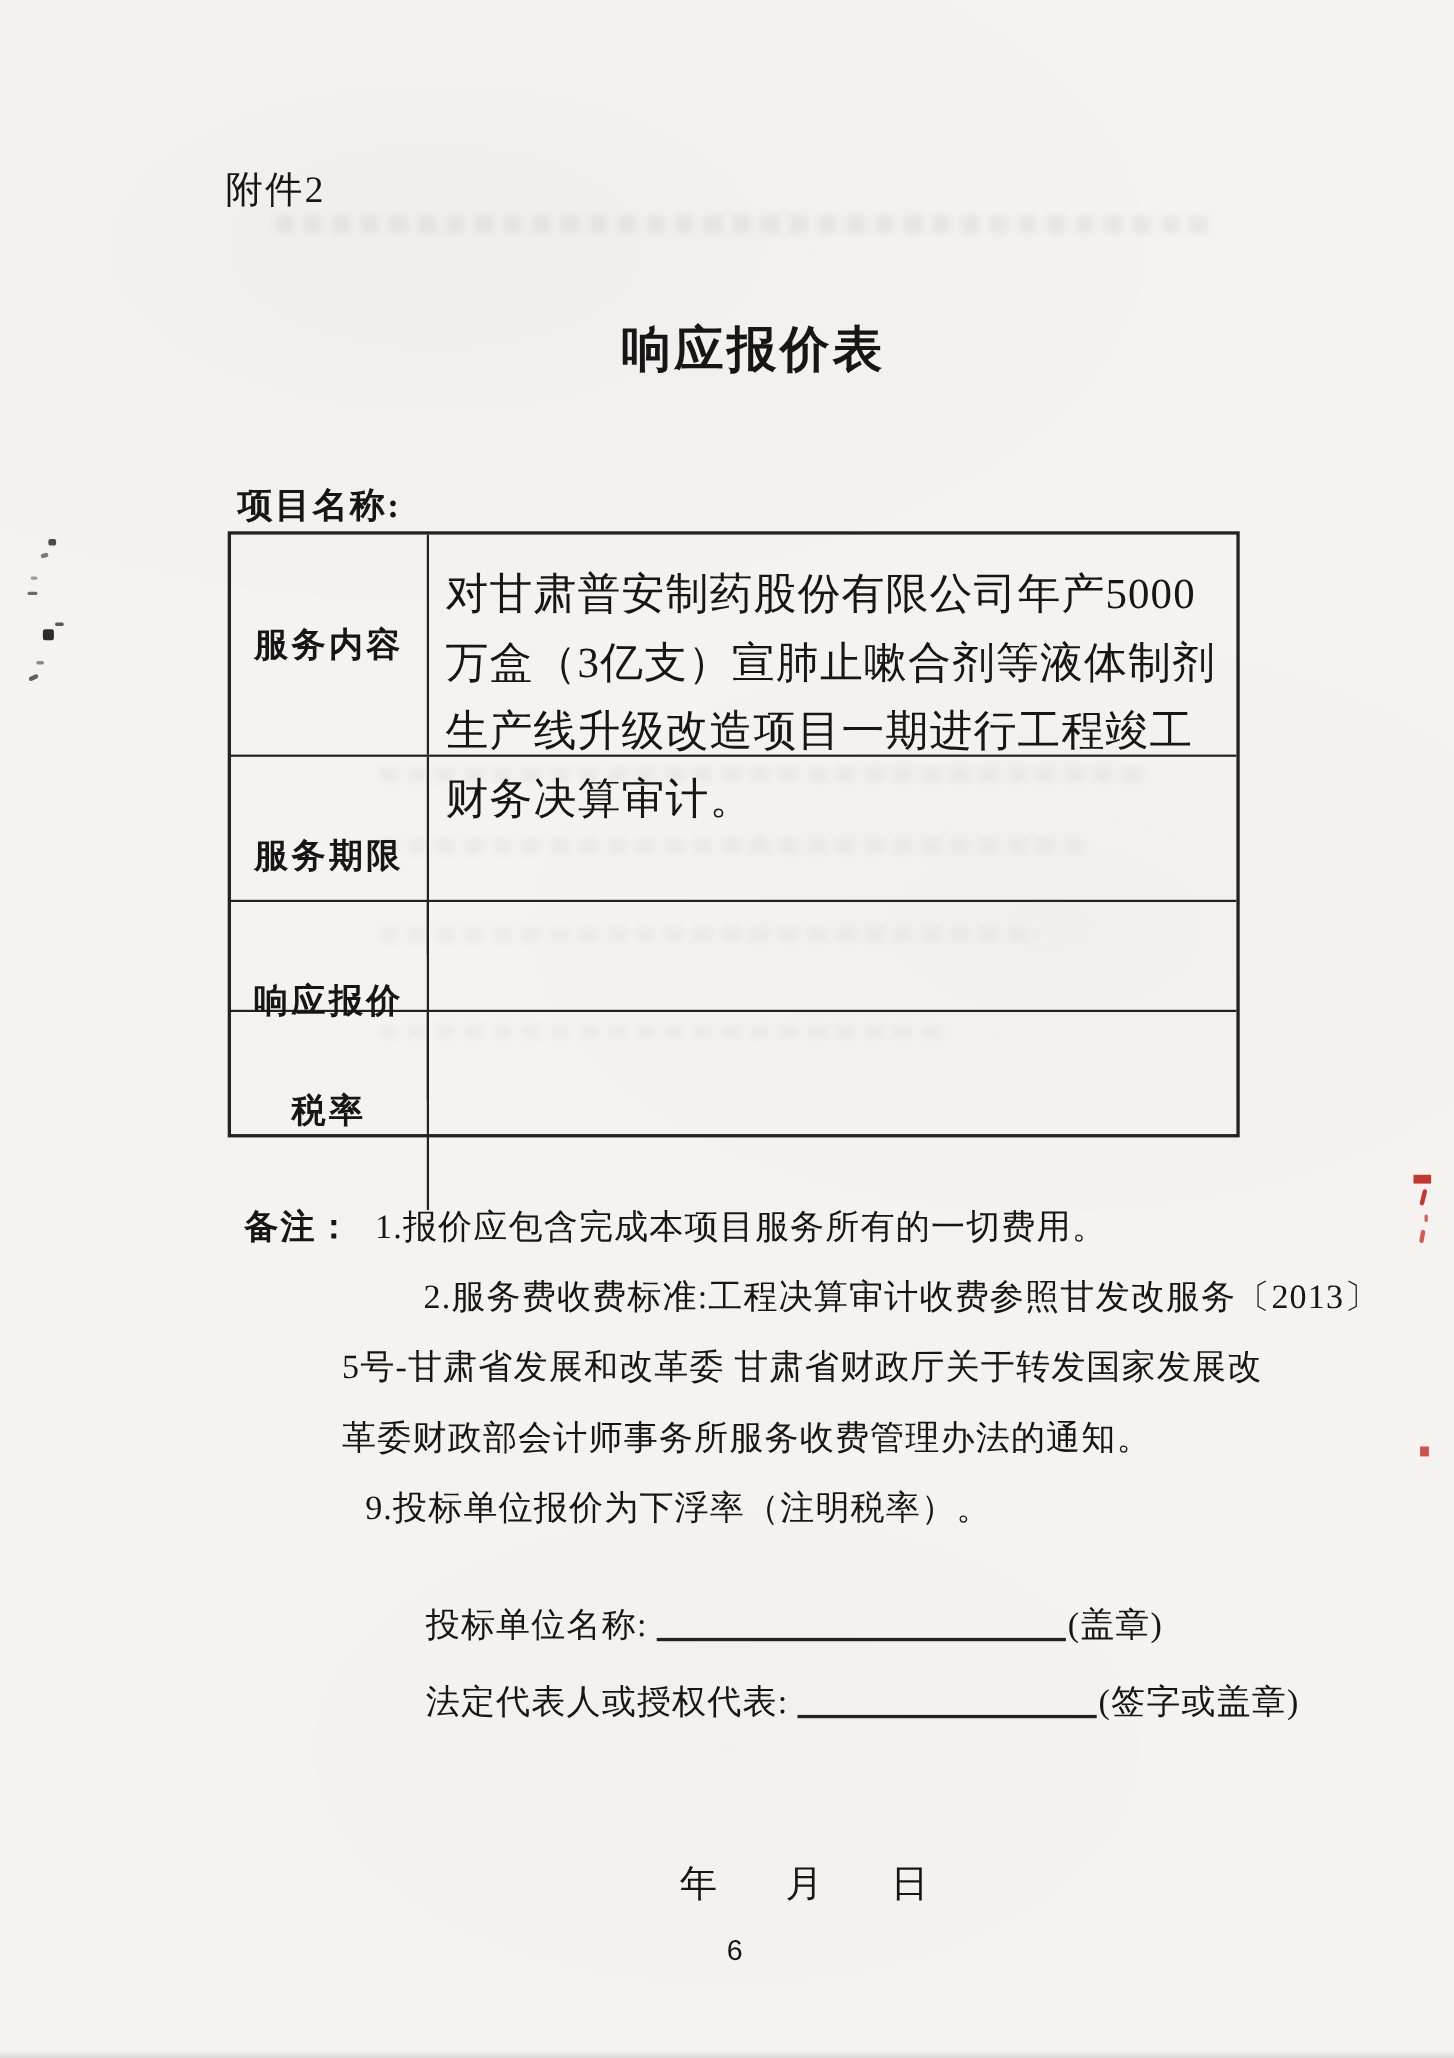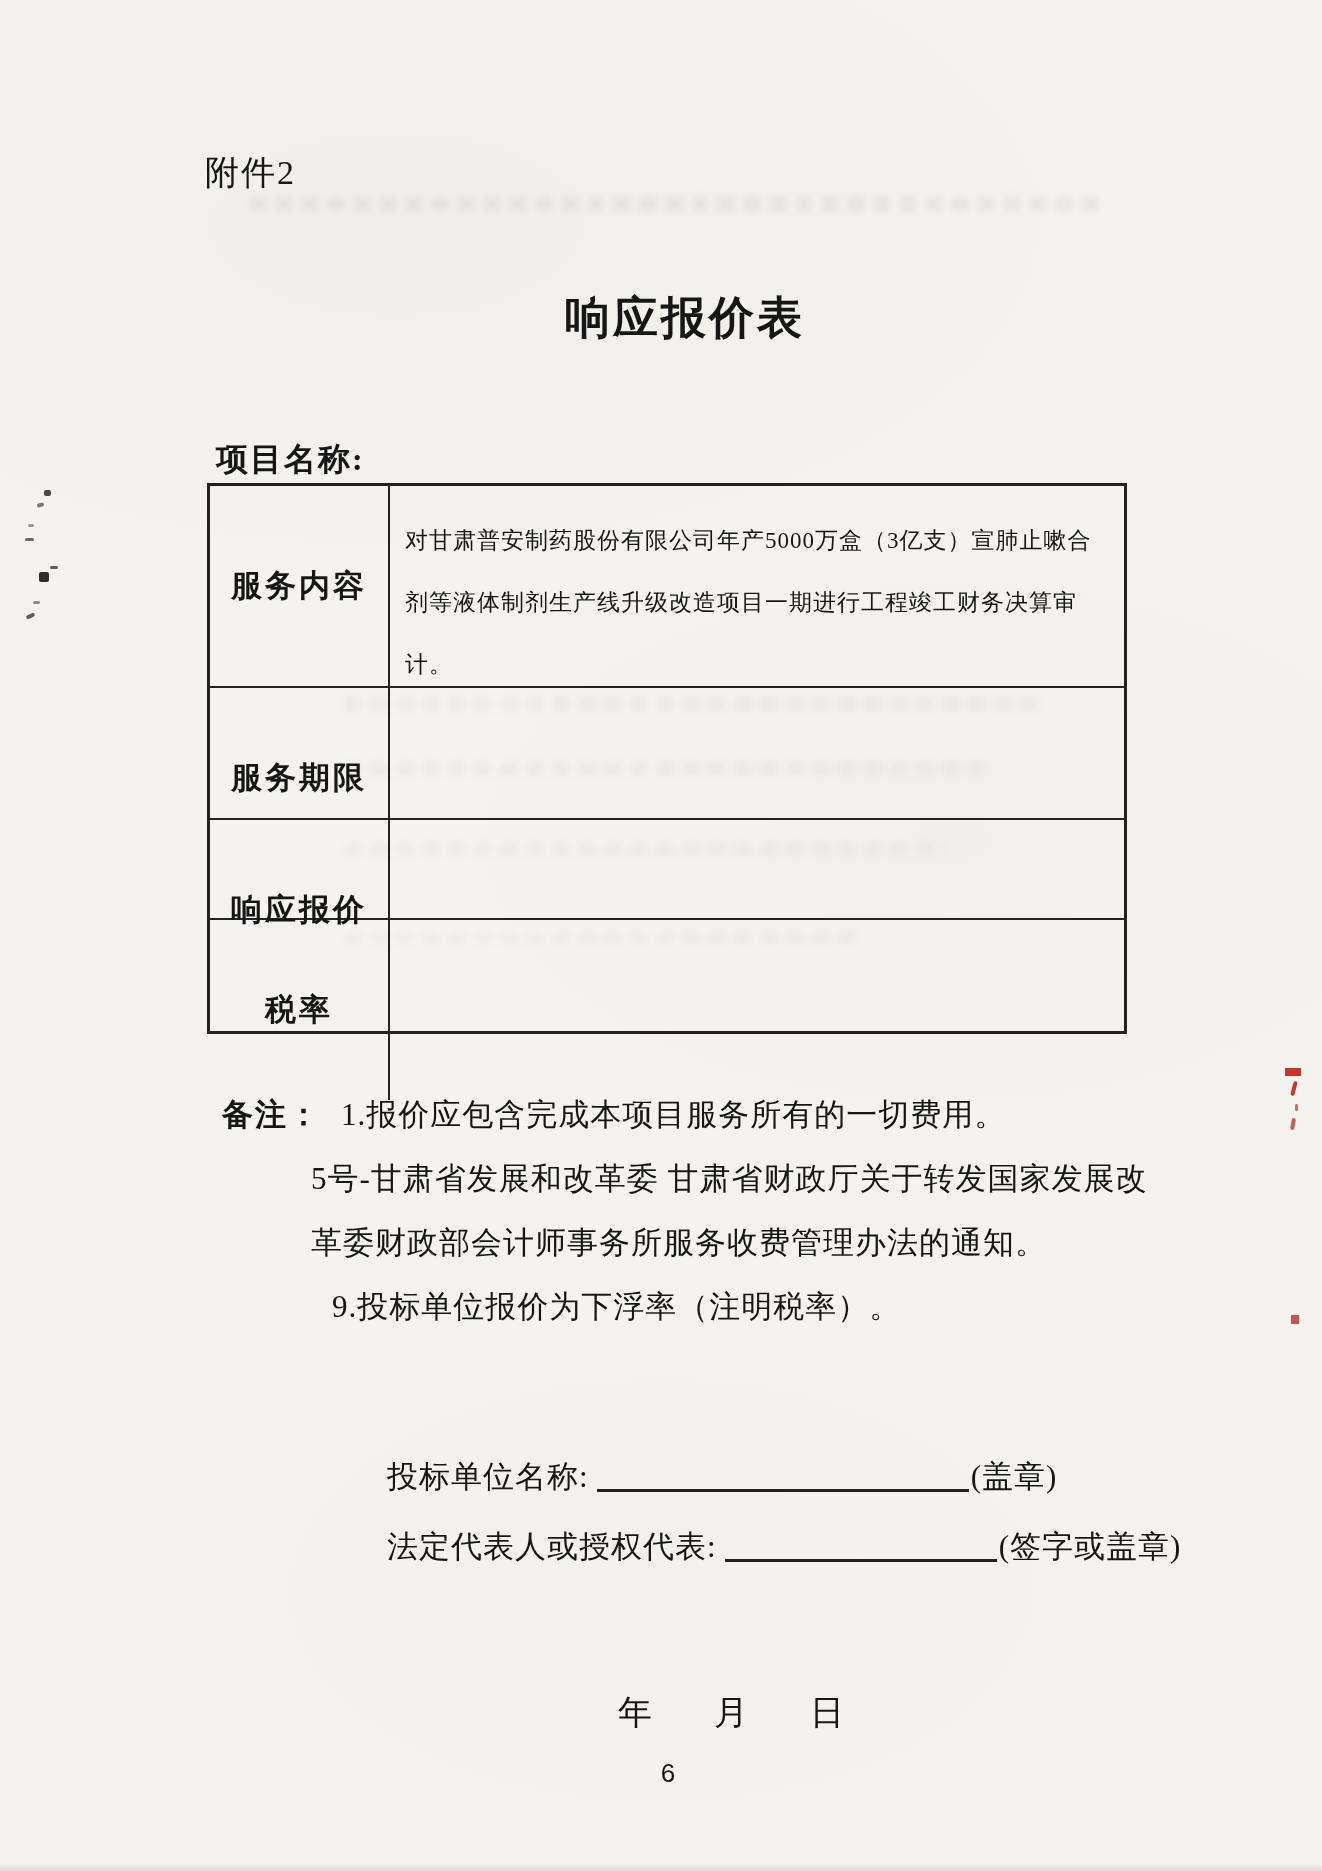--- a/index.html
+++ b/index.html
@@ -34,21 +34,21 @@
   }
   .t-row{display:flex;box-sizing:border-box;}
   .t-row + .t-row{border-top:2px solid #222;flex-direction:column;}
   .t-label{
     width:180px;flex:0 0 180px;border-right:2px solid #222;
     display:flex;align-items:center;justify-content:center;
     font-size:31px;font-weight:700;letter-spacing:3px;
     box-sizing:border-box;
   }
   .t-value{
-    flex:1;font-size:23px;line-height:62px;
+    flex:1;font-size:39px;line-height:62px;
     padding:24px 18px 0 15px;box-sizing:border-box;
     letter-spacing:1px;
   }
   .row-1{height:200px;} .row-2{height:100px;} .row-3{height:100px;margin-top:32px;}
   .row-4{height:113px;}  .row-5{height:90px;}
   .notes{
     position:absolute;left:222px;top:1094px;width:800px;
     font-size:31px;letter-spacing:1px;
   }
   .note-line{height:64px;white-space:nowrap;}
@@ -144,20 +144,21 @@
     <div class="t-row row-4">
       <div class="t-label">税率</div>
       <div class="t-value"></div>
     </div>
   </div>
 
   <div class="notes">
     <div class="note-line">
       <span class="note-label">备注：</span><span>1.报价应包含完成本项目服务所有的一切费用。</span>
     </div>
+    <div class="note-line indent-b">2.服务费收费标准:工程决算审计收费参照甘发改服务〔2013〕</div>
     <div class="note-line indent-c">5号-甘肃省发展和改革委 甘肃省财政厅关于转发国家发展改</div>
     <div class="note-line indent-c">革委财政部会计师事务所服务收费管理办法的通知。</div>
     <div class="note-line indent-a">9.投标单位报价为下浮率（注明税率）。</div>
   </div>
 
   <div class="sig-block">
     <div class="sig-line">
       <span class="sig-label">投标单位名称:</span>
       <span class="blank blank-wide"></span>
       <span>(盖章)</span>

